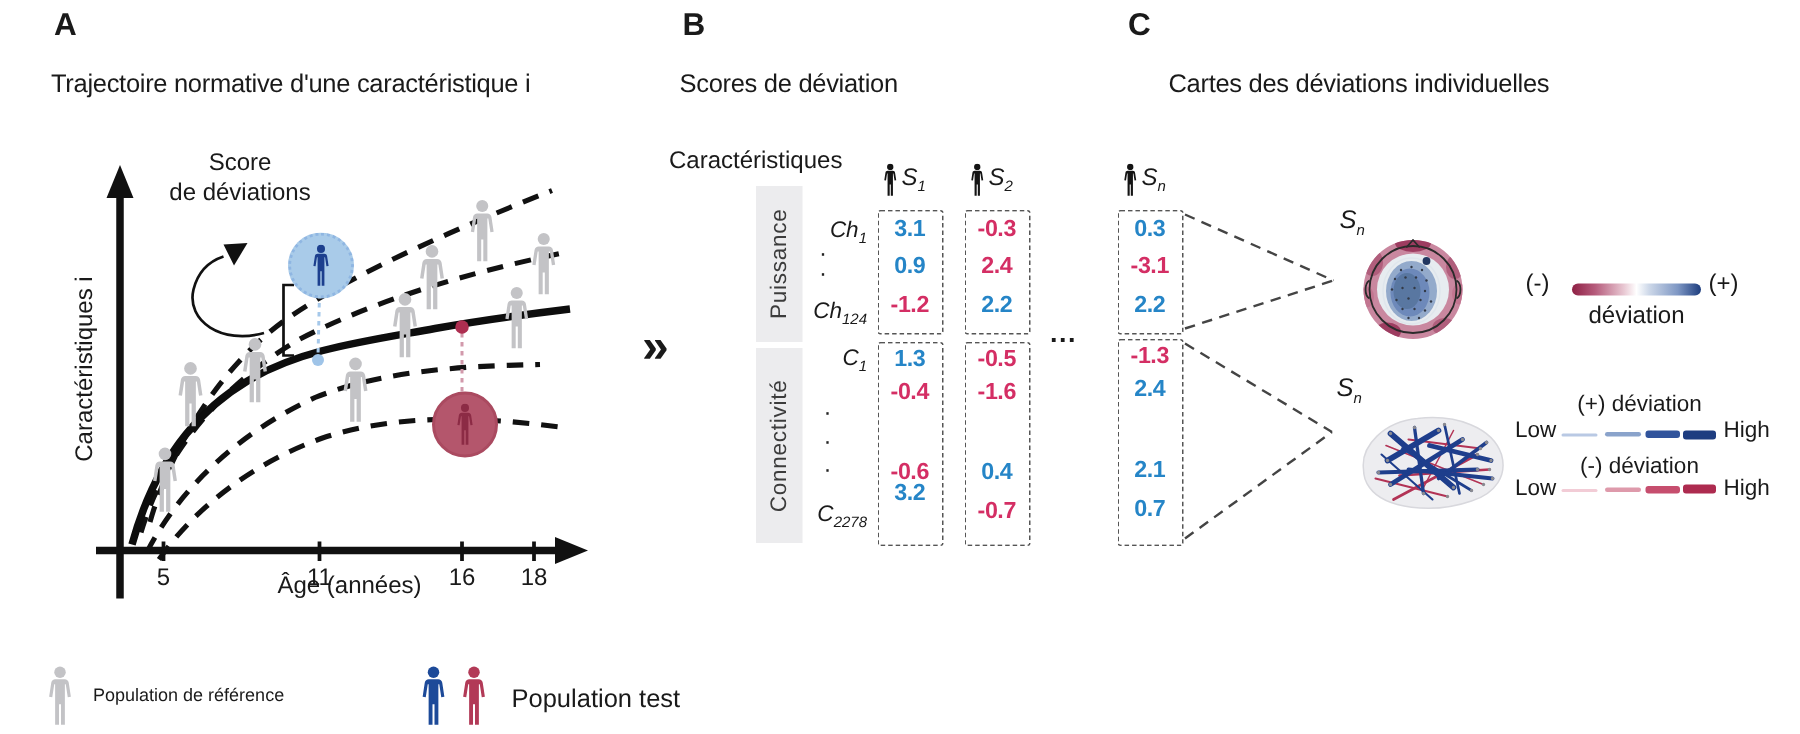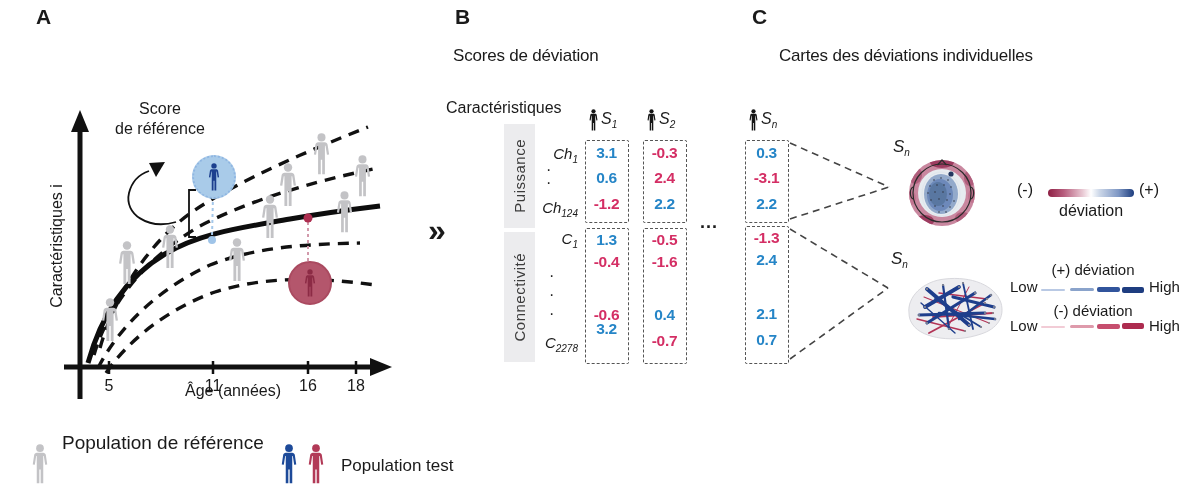--- a/index.html
+++ b/index.html
@@ -90,23 +90,24 @@
     <path d="M176,222 C148,230 124,214 129,193 C132,181 140,174 149,171" fill="none" stroke="#111" stroke-width="1.8"></path>
     <polygon points="165,162 149,163 156,177" fill="#111"></polygon>
 
     <line x1="790" y1="143" x2="889" y2="187" stroke="#444" stroke-width="1.6" stroke-dasharray="7 5"></line>
     <line x1="790" y1="219" x2="889" y2="187" stroke="#444" stroke-width="1.6" stroke-dasharray="7 5"></line>
     <line x1="790" y1="229" x2="888" y2="288" stroke="#444" stroke-width="1.6" stroke-dasharray="7 5"></line>
     <line x1="790" y1="359" x2="888" y2="288" stroke="#444" stroke-width="1.6" stroke-dasharray="7 5"></line>
   </svg>
 
   <div class="abs panel-label" style="left:36px;top:5px;">A</div>
+  <div class="abs panel-title" style="left:34px;top:46px;">Trajectoire normative d'une caractéristique i</div>
 
   <div class="abs txt center" style="left:160px;top:100px;">Score</div>
-  <div class="abs txt center" style="left:160px;top:120px;">de référence</div>
+  <div class="abs txt center" style="left:160px;top:120px;">de déviations</div>
 
   <div class="abs txt" style="left:57px;top:246px;transform:translate(-50%,-50%) rotate(-90deg);white-space:nowrap;">Caractéristiques i</div>
 
   <div class="abs txt center" style="left:109px;top:377px;">5</div>
   <div class="abs txt center" style="left:213px;top:377px;">11</div>
   <div class="abs txt center" style="left:308px;top:377px;">16</div>
   <div class="abs txt center" style="left:356px;top:377px;">18</div>
   <div class="abs txt center" style="left:233px;top:382px;text-align:right;">Âge (années)</div>
 
   <svg class="person gray" style="left:116px;top:241px" width="22" height="44" viewBox="0 0 24 48">
@@ -144,21 +145,21 @@
   </div>
   <div class="badge red" style="left:288px;top:261px;width:40px;height:40px;">
     <svg width="14" height="28" viewBox="0 0 24 48" style="fill:var(--circle_red_person)">
         <use href="#person-shape"></use>
       </svg>
   </div>
 
   <svg class="person gray" style="left:30px;top:444px" width="20" height="40" viewBox="0 0 24 48">
       <use href="#person-shape"></use>
     </svg>
-  <div class="abs" style="left:62px;top:432px;font-size:19px;">Population de référence</div>
+  <div class="abs" style="left:62px;top:456px;font-size:12px;">Population de référence</div>
   <svg class="person blue" style="left:279px;top:444px" width="20" height="40" viewBox="0 0 24 48">
       <use href="#person-shape"></use>
     </svg>
   <svg class="person red" style="left:306px;top:444px" width="20" height="40" viewBox="0 0 24 48">
       <use href="#person-shape"></use>
     </svg>
   <div class="abs" style="left:341px;top:456px;font-size:17px;">Population test</div>
 
   <div class="abs" style="left:428px;top:212px;font-size:32px;font-weight:800;">»</div>
 
@@ -217,21 +218,21 @@
   <div class="abs dashed-box" style="left:585px;top:140px;width:42px;height:81px;"></div>
   <div class="abs dashed-box" style="left:643px;top:140px;width:42px;height:81px;"></div>
   <div class="abs dashed-box" style="left:745px;top:140px;width:42px;height:81px;"></div>
   <div class="abs dashed-box" style="left:585px;top:228px;width:42px;height:134px;"></div>
   <div class="abs dashed-box" style="left:643px;top:228px;width:42px;height:134px;"></div>
   <div class="abs dashed-box" style="left:745px;top:226px;width:42px;height:136px;"></div>
 
   <div class="abs" style="left:700px;top:212px;font-size:18px;font-weight:700;letter-spacing:1px;">...</div>
 
   <div class="cell blue" style="left:585px;top:144px">3.1</div>
-  <div class="cell blue" style="left:585px;top:169px">0.6</div>
+  <div class="cell blue" style="left:585px;top:169px">0.9</div>
   <div class="cell red" style="left:585px;top:195px">-1.2</div>
   <div class="cell blue" style="left:585px;top:231px">1.3</div>
   <div class="cell red" style="left:585px;top:253px">-0.4</div>
   <div class="cell red" style="left:585px;top:306px">-0.6</div>
   <div class="cell blue" style="left:585px;top:320px">3.2</div>
 
   <div class="cell red" style="left:643px;top:144px">-0.3</div>
   <div class="cell red" style="left:643px;top:169px">2.4</div>
   <div class="cell blue" style="left:643px;top:195px">2.2</div>
   <div class="cell red" style="left:643px;top:231px">-0.5</div>

